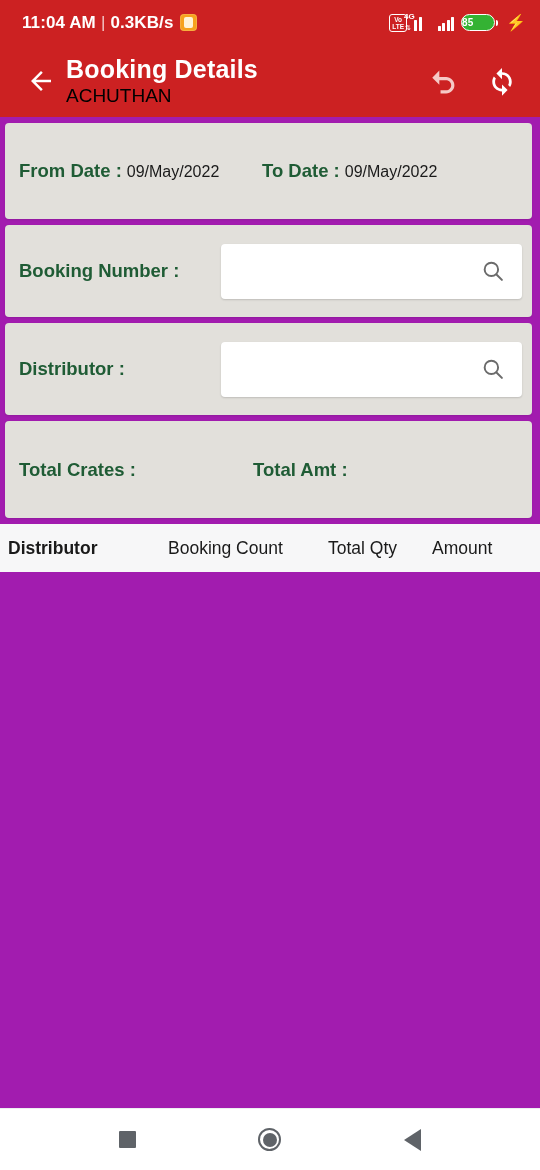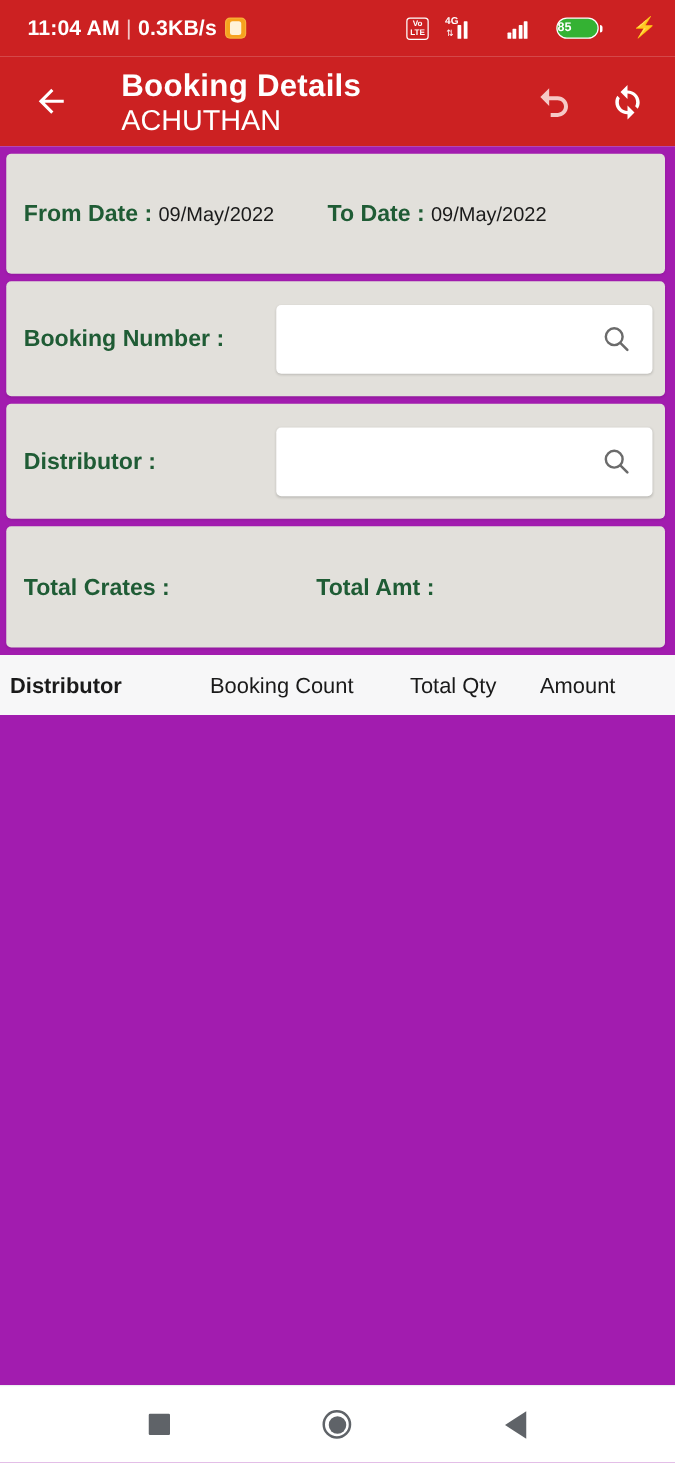--- a/index.html
+++ b/index.html
@@ -61,21 +61,21 @@
     content: "";
     position: absolute;
     left: 4px; top: 3px;
     width: 9px; height: 11px;
     background: #fff3d8;
     border-radius: 2px;
   }
   .status-right {
     display: flex;
     align-items: center;
-    gap: 23px;
+    gap: 7px;
   }
   .volte {
     width: 18px; height: 18px;
     border: 1.6px solid #fff;
     border-radius: 3px;
     color: #fff;
     font-size: 6.5px;
     line-height: 7px;
     font-weight: bold;
     display: flex;
@@ -162,39 +162,39 @@
     width: 42px;
     height: 42px;
     display: flex;
     align-items: center;
     justify-content: center;
     flex: 0 0 auto;
     cursor: pointer;
   }
   .titles {
     flex: 1 1 auto;
-    margin-left: 35px;
+    margin-left: 4px;
     display: flex;
     flex-direction: column;
     justify-content: center;
     min-width: 0;
   }
   .title {
     color: #ffffff;
     font-size: 25px;
     font-weight: bold;
     line-height: 29px;
     letter-spacing: .2px;
     white-space: nowrap;
     overflow: hidden;
     text-overflow: ellipsis;
   }
   .subtitle {
-    color: #ffffff;
-    font-size: 23px;
+    color: #000000;
+    font-size: 19px;
     line-height: 24px;
     white-space: nowrap;
     overflow: hidden;
     text-overflow: ellipsis;
   }
   .appbar-actions {
     display: flex;
     align-items: center;
     gap: 14px;
     flex: 0 0 auto;

